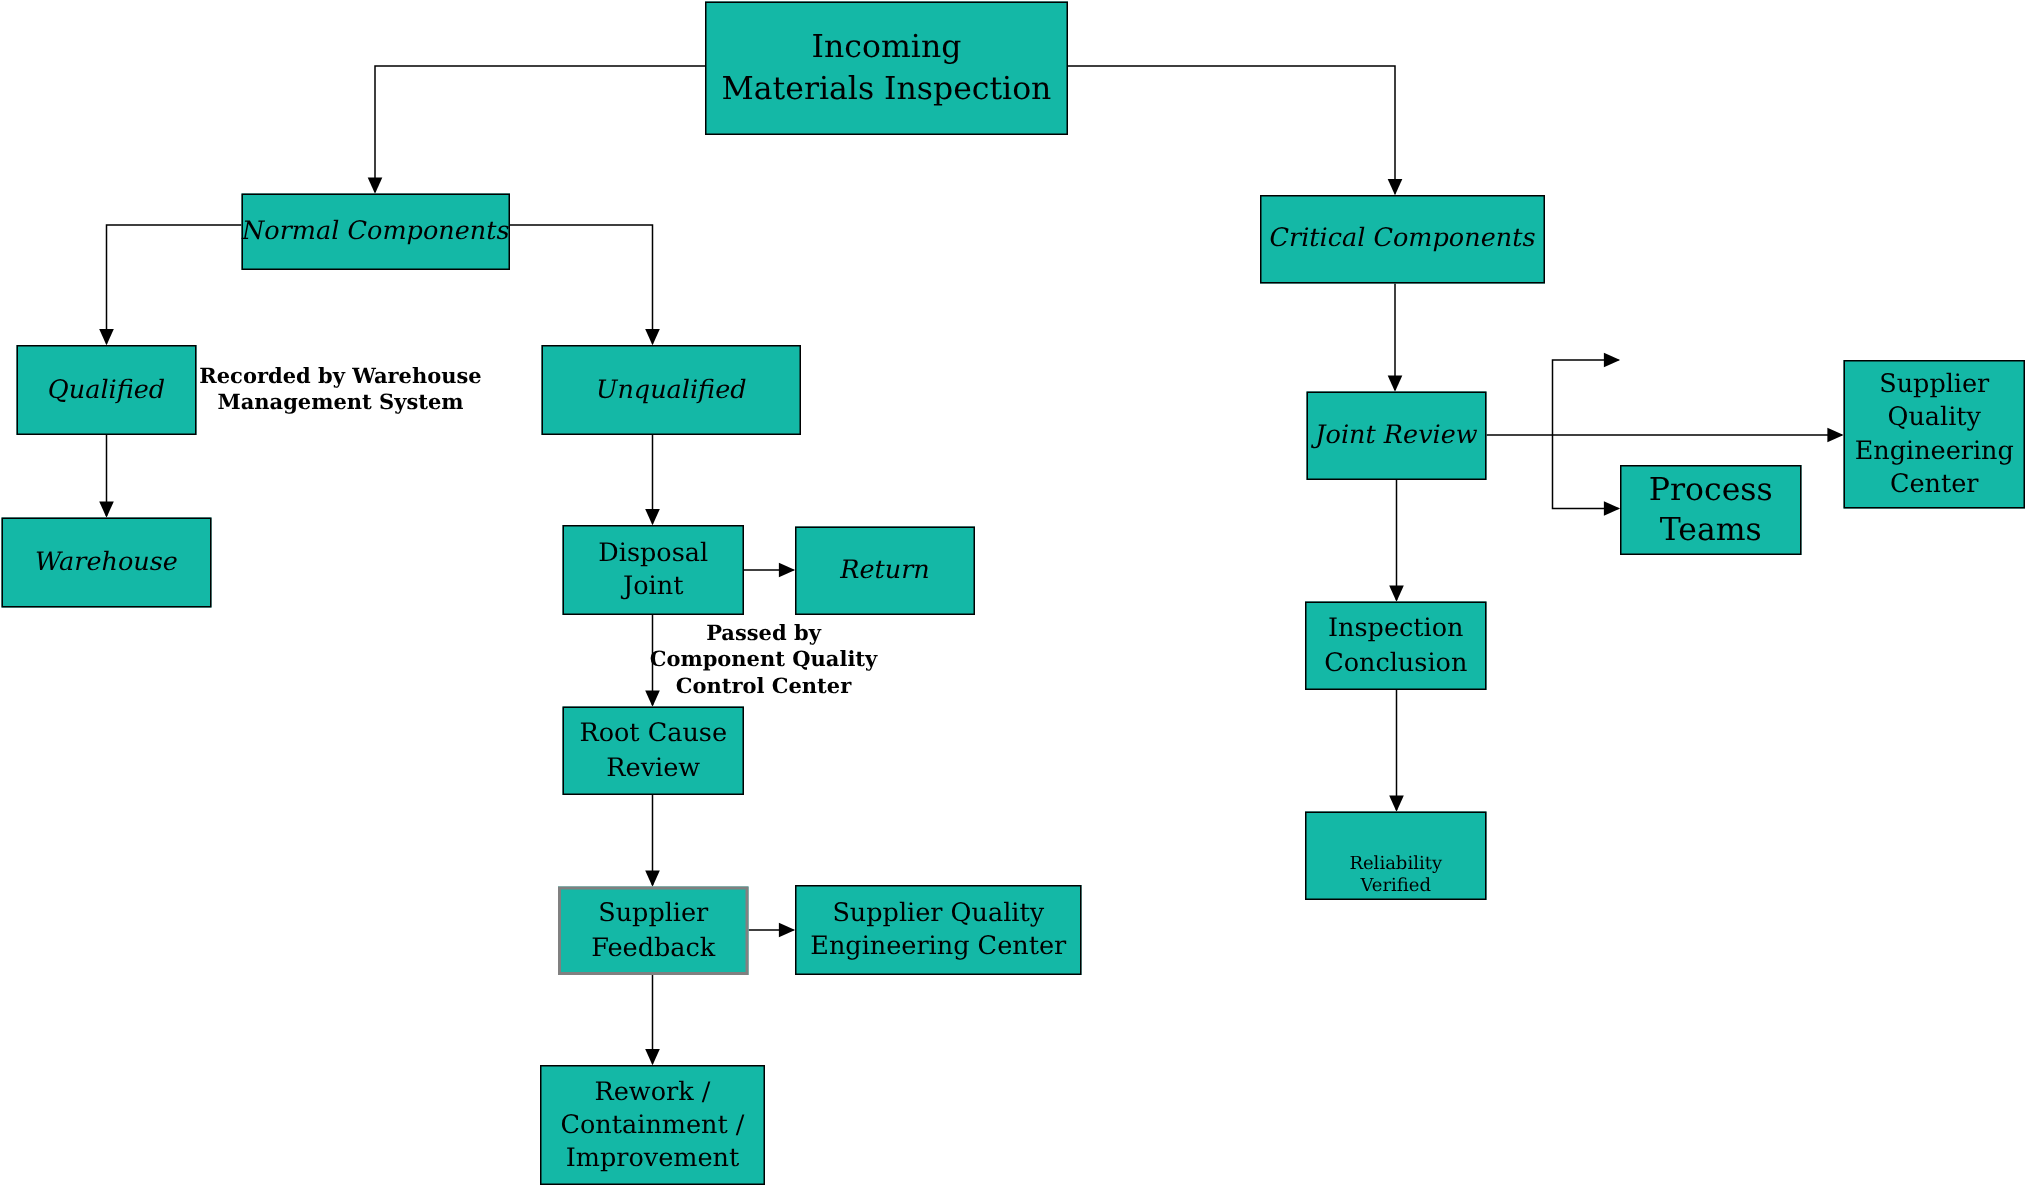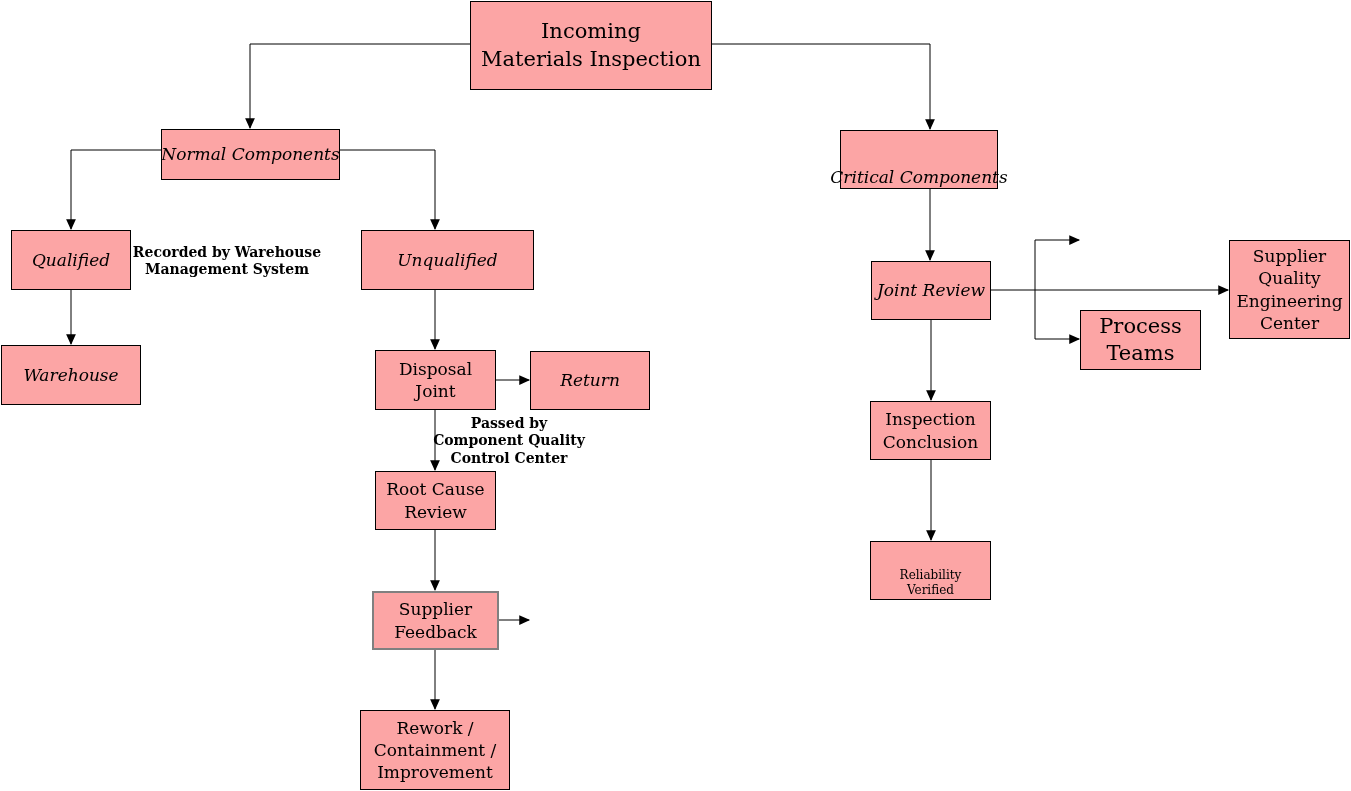--- a/index.html
+++ b/index.html
@@ -19,21 +19,21 @@
     position: absolute;
     left: 0;
     top: 0;
     width: 1351px;
     height: 791px;
     pointer-events: none;
   }
   .node {
     position: absolute;
     box-sizing: border-box;
-    background: #fca5a5;
+    background: #14b8a6;
     border: 1px solid #000000;
     display: flex;
     align-items: center;
     justify-content: center;
     text-align: center;
     color: #000000;
     line-height: 1.3;
   }
   .node .label {
     white-space: pre-line;
@@ -81,21 +81,21 @@
       <polyline points="931,320 931,400" fill="none" stroke="#000000" stroke-width="1" marker-end="url(#arrowhead)"></polyline>
       <polyline points="931,460 931,540" fill="none" stroke="#000000" stroke-width="1" marker-end="url(#arrowhead)"></polyline>
     </svg>
     <div class="node" style="left: 470px; top: 1px; width: 242px; height: 89px; font-size: 21px; border-width: 1px; border-color: rgb(0, 0, 0);">
       <span class="label">Incoming
 Materials Inspection</span>
     </div>
     <div class="node" style="left: 161px; top: 129px; width: 179px; height: 51px; font-size: 17px; border-width: 1px; border-color: rgb(0, 0, 0);">
       <span class="label nowrap">Normal Components</span>
     </div>
-    <div class="node" style="left: 840px; top: 130px; width: 158px; height: 59px; font-size: 17px; border-width: 1px; border-color: rgb(0, 0, 0); align-items: flex-end;">
+    <div class="node" style="left: 840px; top: 130px; width: 190px; height: 59px; font-size: 17px; border-width: 1px; border-color: rgb(0, 0, 0);">
       <span class="label nowrap">Critical Components</span>
     </div>
     <div class="node" style="left: 11px; top: 230px; width: 120px; height: 60px; font-size: 17px; border-width: 1px; border-color: rgb(0, 0, 0);">
       <span class="label nowrap">Qualified</span>
     </div>
     <div class="node" style="left: 361px; top: 230px; width: 173px; height: 60px; font-size: 17px; border-width: 1px; border-color: rgb(0, 0, 0);">
       <span class="label nowrap">Unqualified</span>
     </div>
     <div class="node" style="left: 1px; top: 345px; width: 140px; height: 60px; font-size: 17px; border-width: 1px; border-color: rgb(0, 0, 0);">
       <span class="label nowrap">Warehouse</span>
@@ -107,20 +107,24 @@
     <div class="node" style="left: 530px; top: 351px; width: 120px; height: 59px; font-size: 17px; border-width: 1px; border-color: rgb(0, 0, 0);">
       <span class="label nowrap">Return</span>
     </div>
     <div class="node" style="left: 375px; top: 471px; width: 121px; height: 59px; font-size: 17px; border-width: 1px; border-color: rgb(0, 0, 0);">
       <span class="label">Root Cause
 Review</span>
     </div>
     <div class="node" style="left: 372px; top: 591px; width: 127px; height: 59px; font-size: 17px; border-width: 2px; border-color: rgb(128, 128, 128);">
       <span class="label">Supplier
 Feedback</span>
+    </div>
+    <div class="node" style="left: 530px; top: 590px; width: 191px; height: 60px; font-size: 17px; border-width: 1px; border-color: rgb(0, 0, 0);">
+      <span class="label">Supplier Quality
+Engineering Center</span>
     </div>
     <div class="node" style="left: 360px; top: 710px; width: 150px; height: 80px; font-size: 17px; border-width: 1px; border-color: rgb(0, 0, 0);">
       <span class="label">Rework /
 Containment /
 Improvement</span>
     </div>
     <div class="node" style="left: 871px; top: 261px; width: 120px; height: 59px; font-size: 17px; border-width: 1px; border-color: rgb(0, 0, 0);">
       <span class="label nowrap">Joint Review</span>
     </div>
     <div class="node" style="left: 1080px; top: 310px; width: 121px; height: 60px; font-size: 21px; border-width: 1px; border-color: rgb(0, 0, 0);">

